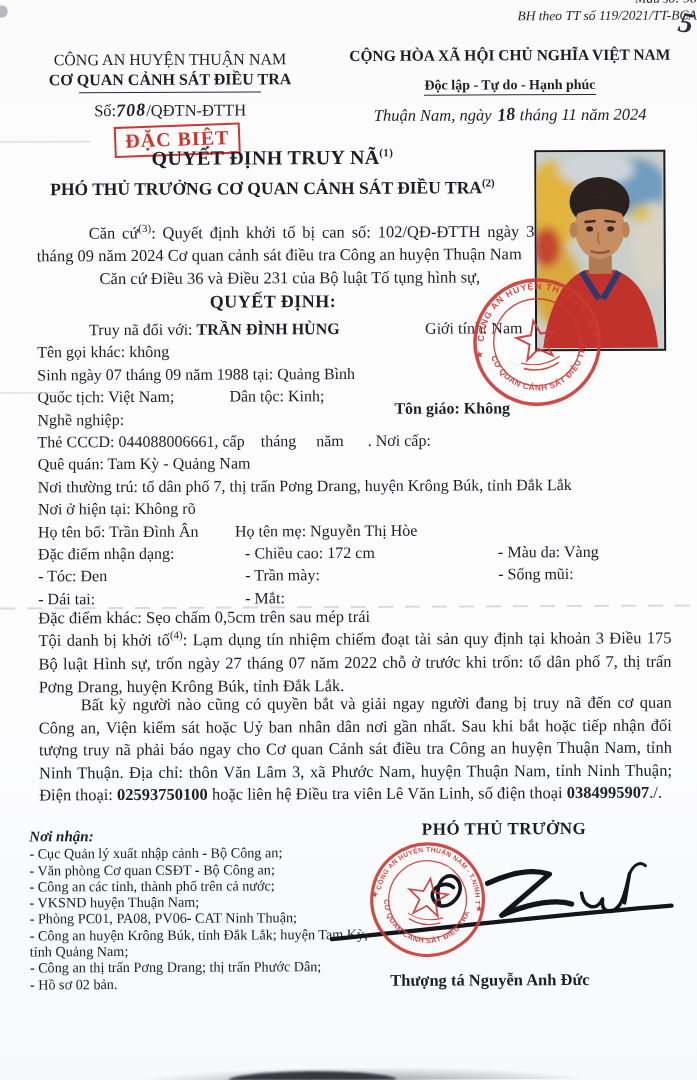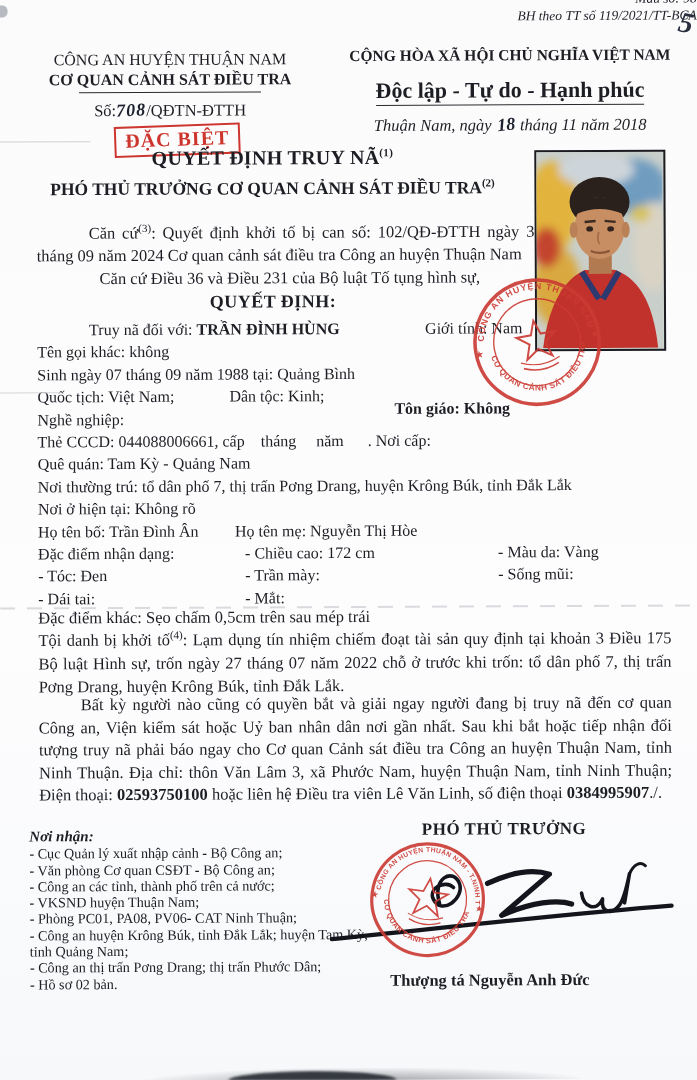--- a/index.html
+++ b/index.html
@@ -26,21 +26,21 @@
   .hdr-left .so { font-size:16.5px; }
   .hand-ink { display:inline-block; font-style:italic; font-weight:600; color:#1e222e;
     transform:rotate(-3deg); }
   .so .hand-ink { font-size:18px; letter-spacing:1px; }
   .stamp-special { display:inline-block; margin-top:4px; margin-left:14px;
     border:2.5px solid var(--red); color:var(--red); font-weight:bold; font-size:20px;
     padding:1px 9px 3px; letter-spacing:1px; transform:rotate(-1.8deg); background:rgba(255,255,255,.3); }
 
   .hdr-right { position:absolute; top:47px; left:333px; width:358px; text-align:center; }
   .hdr-right .n1 { font-size:15.5px; font-weight:bold; }
-  .hdr-right .n2 { display:inline-block; font-size:22px; font-weight:bold; margin-top:13px;
+  .hdr-right .n2 { display:inline-block; font-size:14px; font-weight:bold; margin-top:13px;
     border-bottom:1.6px solid #2a2b30; padding-bottom:1px; }
   .hdr-right .date { font-style:italic; font-size:16.5px; margin-top:9px; }
   .date .hand-ink { font-size:18px; transform:rotate(-5deg); margin:0 1px; }
 
   
   .title-block { position:absolute; top:146px; left:0; width:548px; text-align:center; }
   .title-block .t1 { font-size:20px; font-weight:bold; letter-spacing:.3px; }
   .title-block .t2 { font-size:17.5px; font-weight:bold; margin-top:8px; }
   sup { font-size:11px; }
 
@@ -129,21 +129,21 @@
       </div>
       <div><span class="stamp-special">ĐẶC BIỆT</span></div>
     </div>
 
     <div class="hdr-right">
       <div class="n1">CỘNG HÒA XÃ HỘI CHỦ NGHĨA VIỆT NAM</div>
       <div><span class="n2">Độc lập - Tự do - Hạnh phúc</span></div>
       <div class="date">
         <span>Thuận Nam, ngày</span>
         <span class="hand-ink">18</span>
-        <span>tháng 11 năm 2018</span>
+        <span>tháng 11 năm 2024</span>
       </div>
     </div>
 
     <div class="title-block">
       <div class="t1"><span>QUYẾT ĐỊNH TRUY NÃ</span><sup>(1)</sup></div>
       <div class="t2"><span>PHÓ THỦ TRƯỞNG CƠ QUAN CẢNH SÁT ĐIỀU TRA</span><sup>(2)</sup></div>
     </div>
 
     <div class="basis">
       <p><span>Căn cứ</span><sup>(3)</sup><span>: Quyết định khởi tố bị can số: 102/QĐ-ĐTTH ngày 30 tháng 09 năm 2024 Cơ quan cảnh sát điều tra Công an huyện Thuận Nam</span></p>

